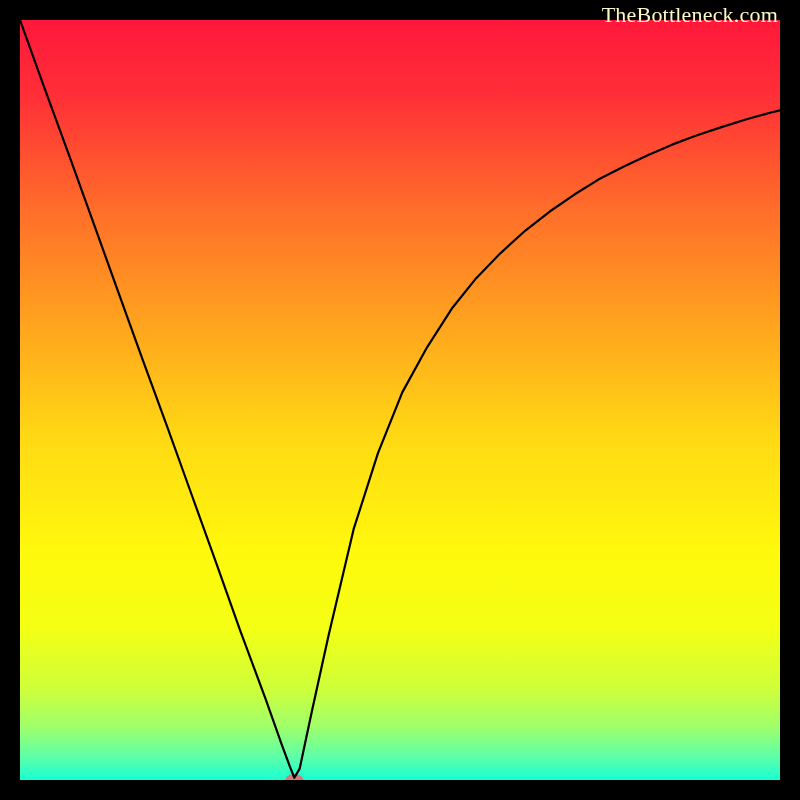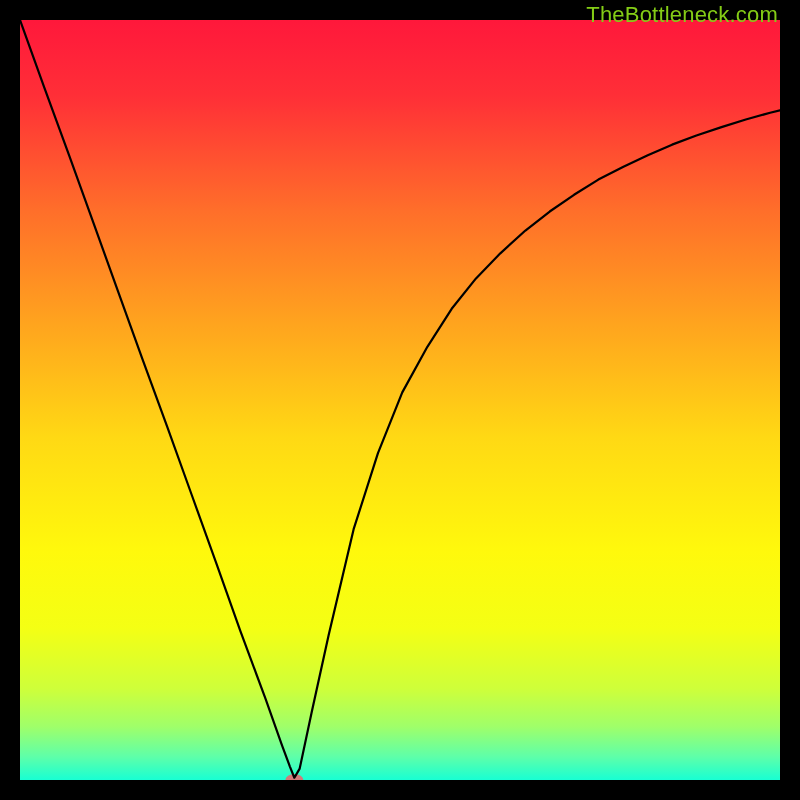--- a/index.html
+++ b/index.html
@@ -23,24 +23,25 @@
     position: absolute;
     left: 0;
     top: 0;
     width: 760px;
     height: 760px;
   }
   .watermark {
     position: absolute;
     top: 2px;
     right: 22px;
-    color: #84cc16;
+    color: #fef9c3;
     font-size: 22px;
     font-weight: 500;
     letter-spacing: 0.2px;
+    font-family: Liberation Serif, serif;
   }
 </style>
 </head>
 <body>
 
 <div class="frame">
   <svg class="plot" viewBox="0 0 760 760">
     <defs>
       <linearGradient id="bg-grad" x1="0" y1="0" x2="0" y2="1">
           <stop offset="0.00%" stop-color="#ff183b"></stop>

